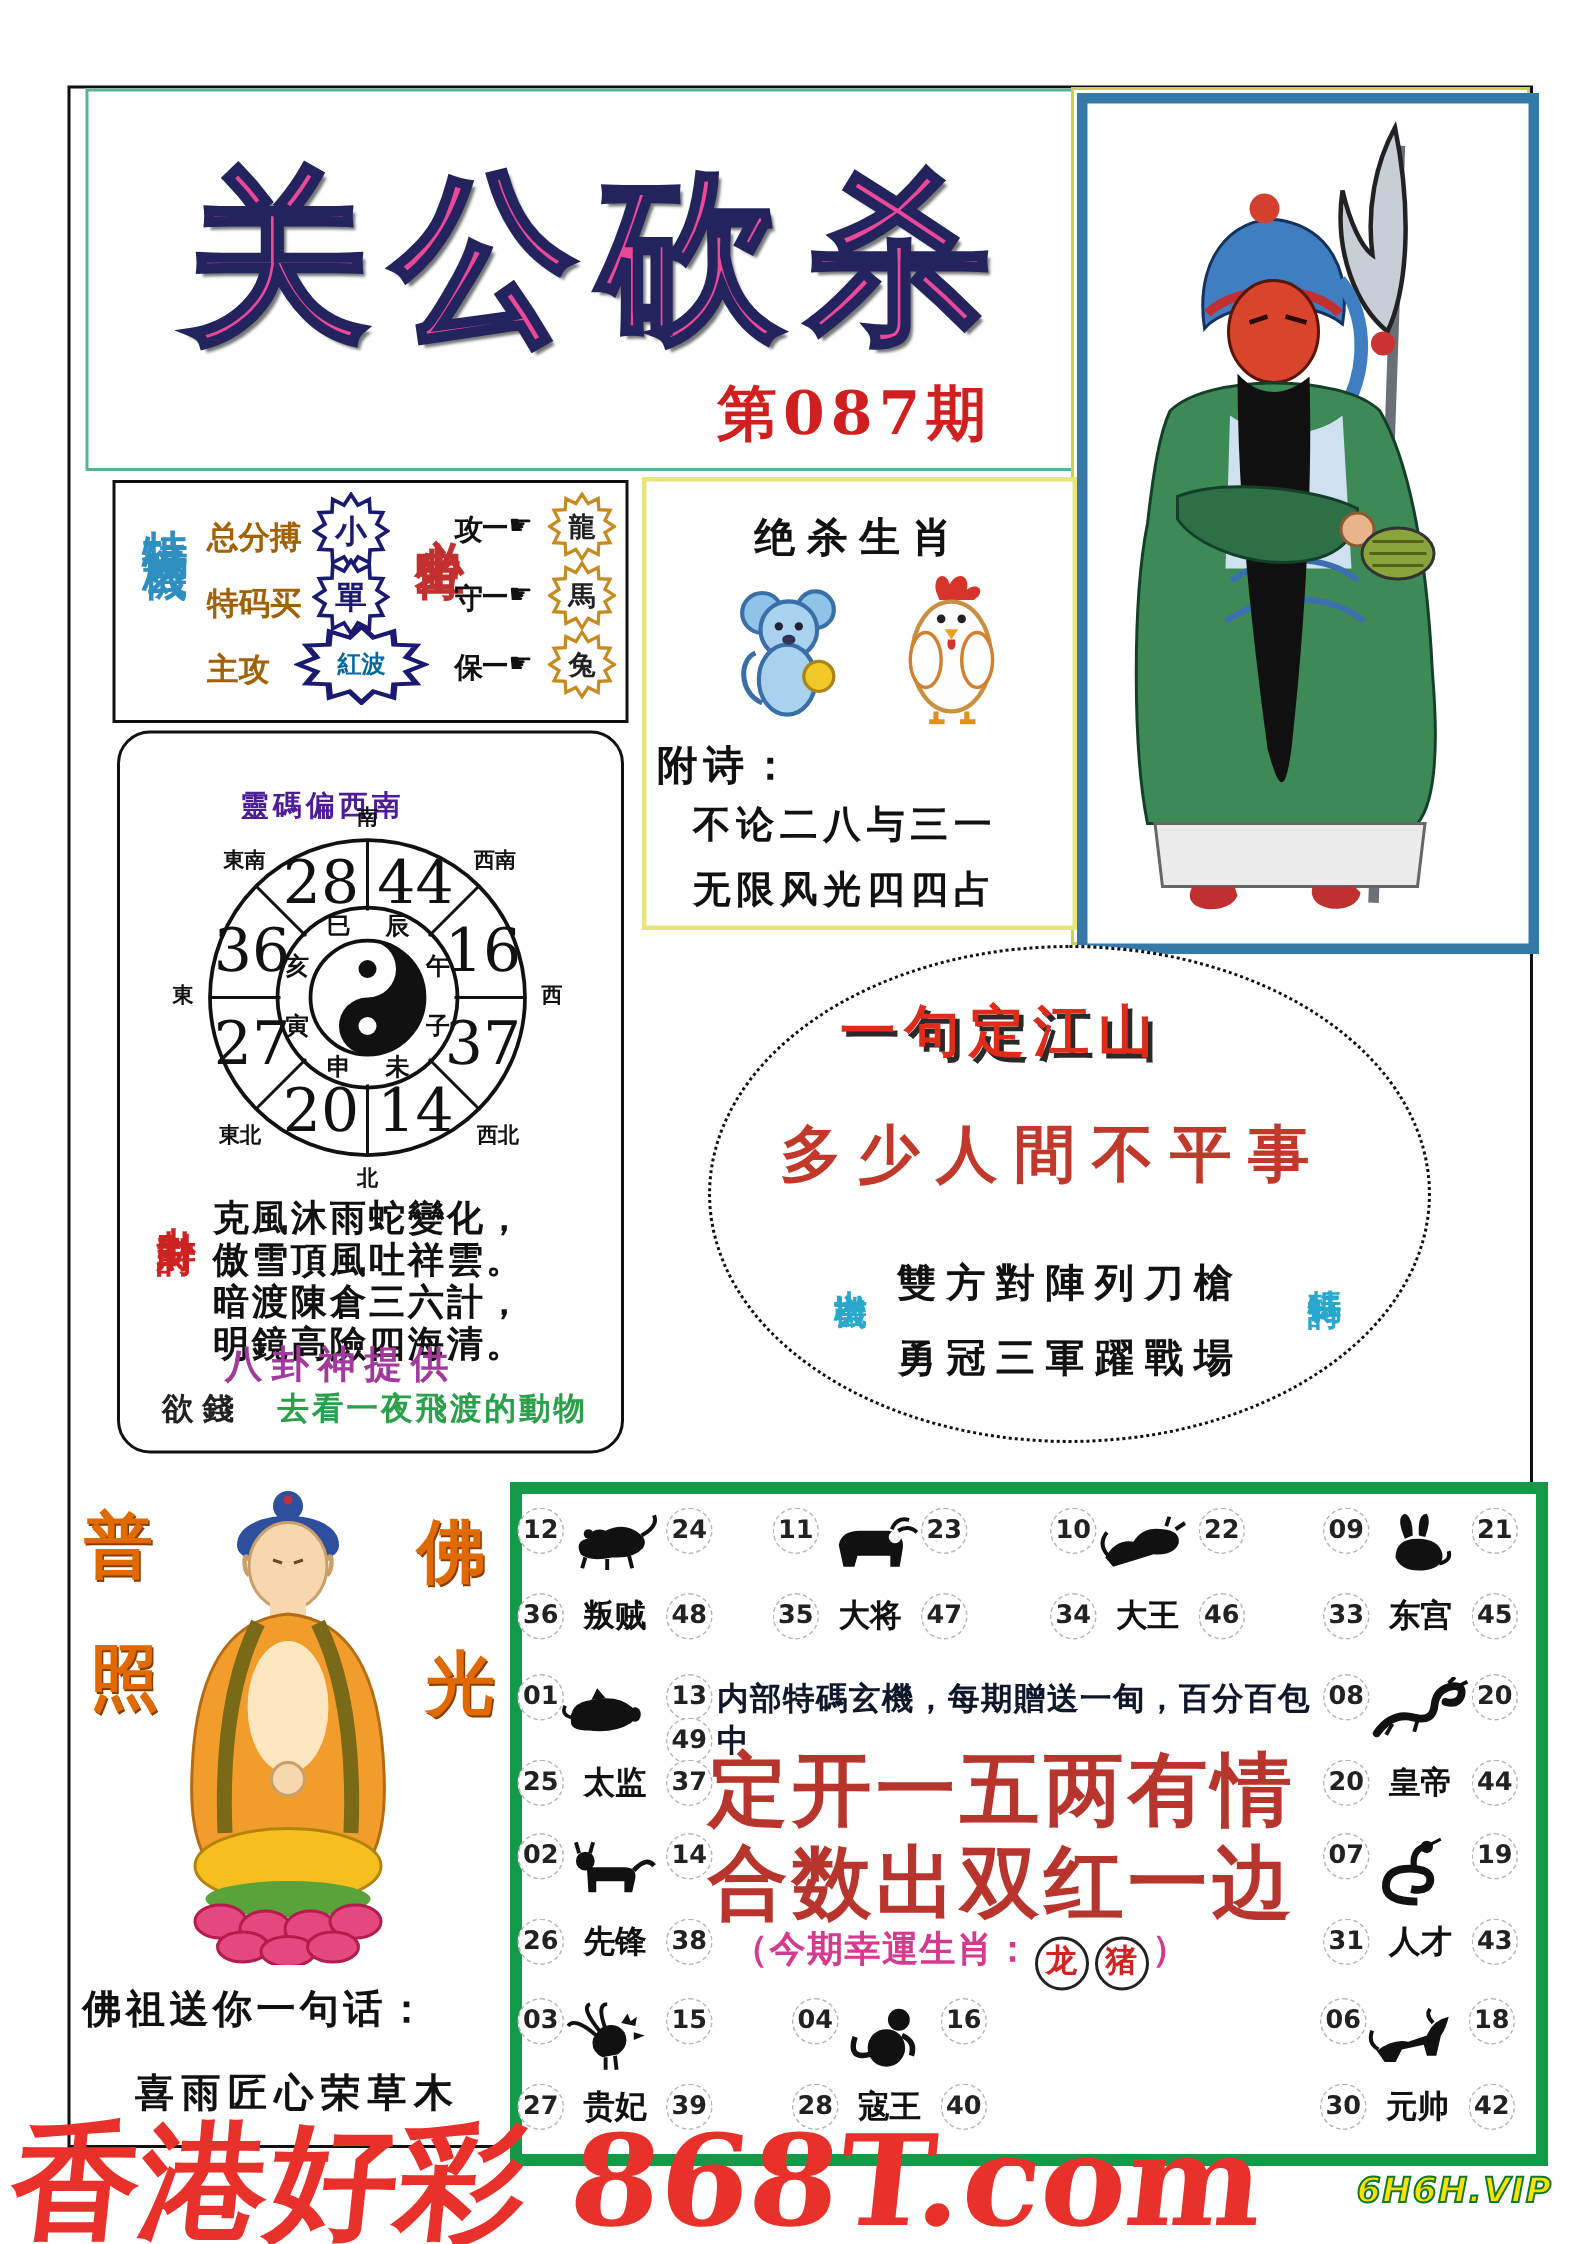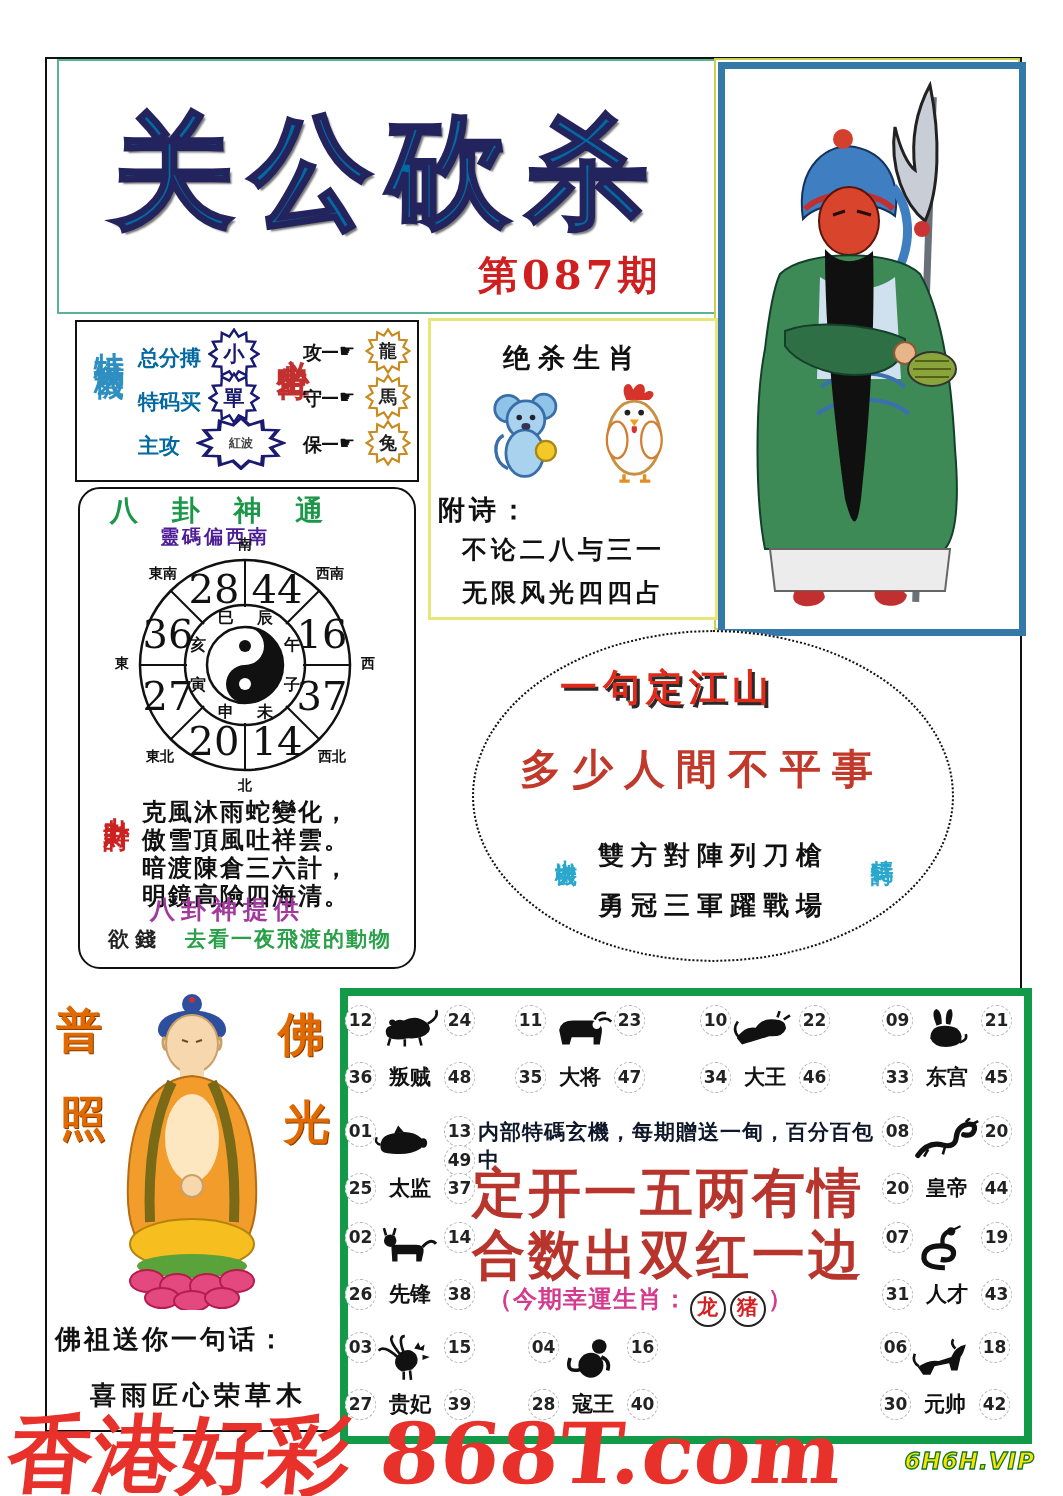--- a/index.html
+++ b/index.html
@@ -5,33 +5,33 @@
   html,body{margin:0;padding:0;background:#fff}
   #page{position:relative;width:1063px;height:1496px;background:#fff;overflow:hidden;
         font-family:"DejaVu Sans",sans-serif}
   .abs{position:absolute}
   
   .main-frame{left:45px;top:57px;width:973px;height:1371px;border:2.5px solid #111}
   .title-frame{left:57px;top:59px;width:956px;height:251px;border:2px solid #5ab393;background:#fff}
   .guan-outer{left:714px;top:58px;width:302px;height:568px;border:2px solid #c9d24b;background:#fff}
   .guan-frame{left:718px;top:62px;width:294px;height:560px;border:7px solid #3579a8;background:#fff}
   
-  .main-title{left:112px;top:92px;width:580px;font:900 122px "DejaVu Serif",serif;letter-spacing:16px;
-              color:#0369a1;-webkit-text-stroke:3px #23235e;text-shadow:3px 3px 2px #777}
+  .main-title{left:124px;top:92px;width:580px;font:900 122px "DejaVu Serif",serif;letter-spacing:16px;
+              color:#ec4899;-webkit-text-stroke:3px #23235e;text-shadow:3px 3px 2px #777}
   .issue{left:478px;top:248px;font:bold 40px "DejaVu Serif",serif;color:#cf1f1f;letter-spacing:4px}
   
   .temai-box{left:75px;top:320px;width:340px;height:158px;border:2.5px solid #111;background:#fff}
   .vert{writing-mode:vertical-rl;text-orientation:upright}
   .temai-side{left:88px;top:328px;height:146px;font:bold 30px "DejaVu Serif",serif;color:#2e8fc0;letter-spacing:6px}
-  .temai-label{position:absolute;font:bold 21px "DejaVu Serif",serif;color:#0369a1;white-space:nowrap}
+  .temai-label{position:absolute;font:bold 21px "DejaVu Serif",serif;color:#a16207;white-space:nowrap}
   .star{position:absolute;color:#1a1a70}
   .star svg{display:block}
   .star-txt{position:absolute;left:0;top:0;width:100%;height:100%;display:flex;align-items:center;justify-content:center;
             font:bold 21px "DejaVu Serif",serif;color:#1a1a70}
-  .star-txt.red{color:#404040;font-size:12px}
+  .star-txt.red{color:#0369a1;font-size:16px}
   .must-side{left:270px;top:332px;height:142px;font:bold 33px "DejaVu Serif",serif;color:#c23030;letter-spacing:3px}
   .pick-row{position:absolute;left:303px;width:108px;height:46px}
   .pick-label{position:absolute;left:0;top:12px;font:bold 19px "DejaVu Serif",serif;color:#111}
   .pick-hand{position:absolute;left:18px;top:12px;font:bold 18px "DejaVu Sans",sans-serif;color:#111}
   .pick-star{position:absolute;right:0;top:0;color:#c78a1d}
   .pick-star .star-txt{color:#222;font-size:18px}
   
   .juesha-box{left:428px;top:318px;width:284px;height:296px;border:3px solid #e6e67a;background:#fff}
   .juesha-title{left:468px;top:340px;width:210px;text-align:center;font:bold 27px "DejaVu Serif",serif;
                 color:#111;letter-spacing:8px}
@@ -270,21 +270,20 @@
       <circle cx="43" cy="28" r="2.5" fill="#222"></circle>
     <path d="M33 34 L37 40 L41 34 Z" fill="#f0a020"></path>
     <path d="M35 40 C33 48 41 48 39 40 Z" fill="#d6342a"></path>
     <path d="M28 82 L28 88 M24 88 L33 88 M46 82 L46 88 M42 88 L51 88" stroke="#e09020" stroke-width="3" fill="none"></path>
   </svg>
   <div class="abs juesha-poem-label">附诗：</div>
   <div class="juesha-line jp1">不论二八与三一</div>
   <div class="juesha-line jp2">无限风光四四占</div>
 
   <div class="abs bagua-box"></div>
-  <div class="abs bagua-title">八 卦 神 通</div>
   <div class="abs bagua-sub">靈碼偏西南</div>
   <svg class="abs" style="left:80px;top:538px" width="330" height="254" viewBox="0 0 330 254">
     <circle cx="165" cy="127" r="105" fill="none" stroke="#111" stroke-width="2.5"></circle>
     <circle cx="165" cy="127" r="60" fill="none" stroke="#111" stroke-width="2.5"></circle>
     <path d="M165,69 L165,22 M206,86 L239,53 M223,127 L270,127 M206,168 L239,201 M165,185 L165,232 M124,168 L91,201 M107,127 L60,127 M124,86 L91,53" stroke="#111" stroke-width="2"></path>
     <g>
       <circle cx="165" cy="127" r="38" fill="#fff" stroke="#111" stroke-width="2.5"></circle>
       <path d="M165,89 A38,38 0 0 1 165,165 A19,19 0 0 1 165,127 A19,19 0 0 0 165,89 Z" fill="#111"></path>
       <circle cx="165" cy="108" r="6" fill="#111"></circle>
       <circle cx="165" cy="146" r="6" fill="#fff"></circle>

